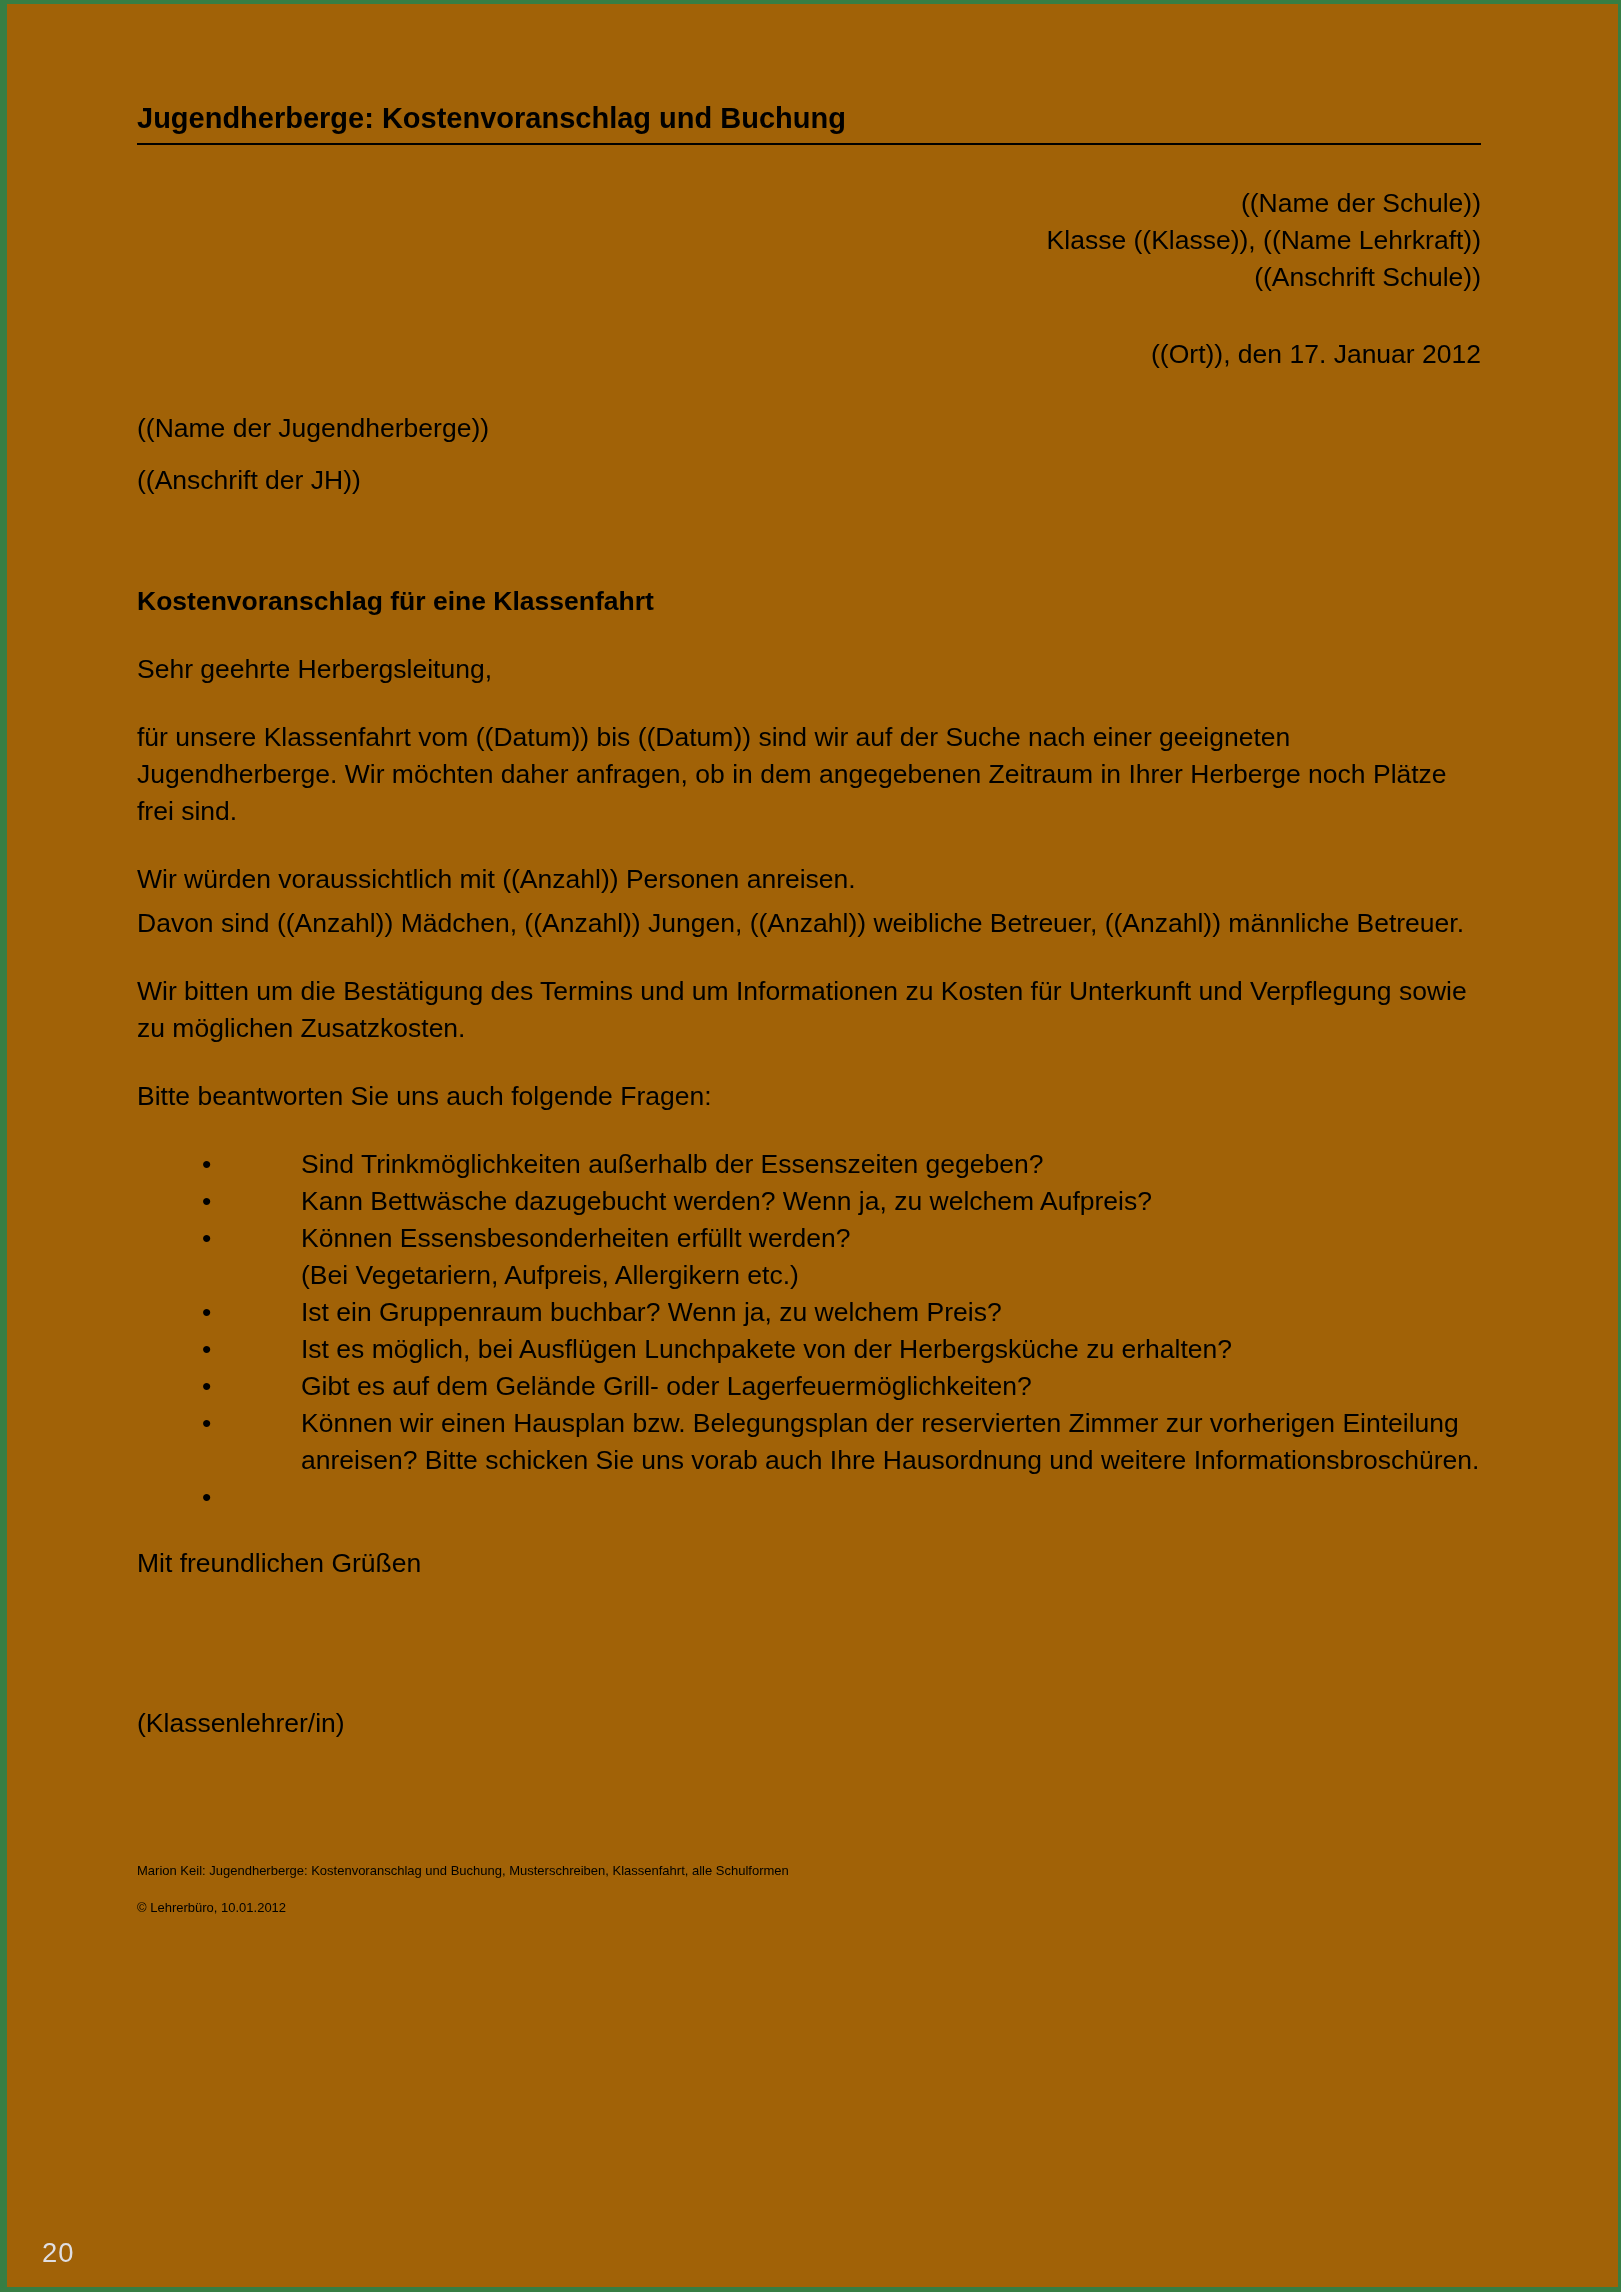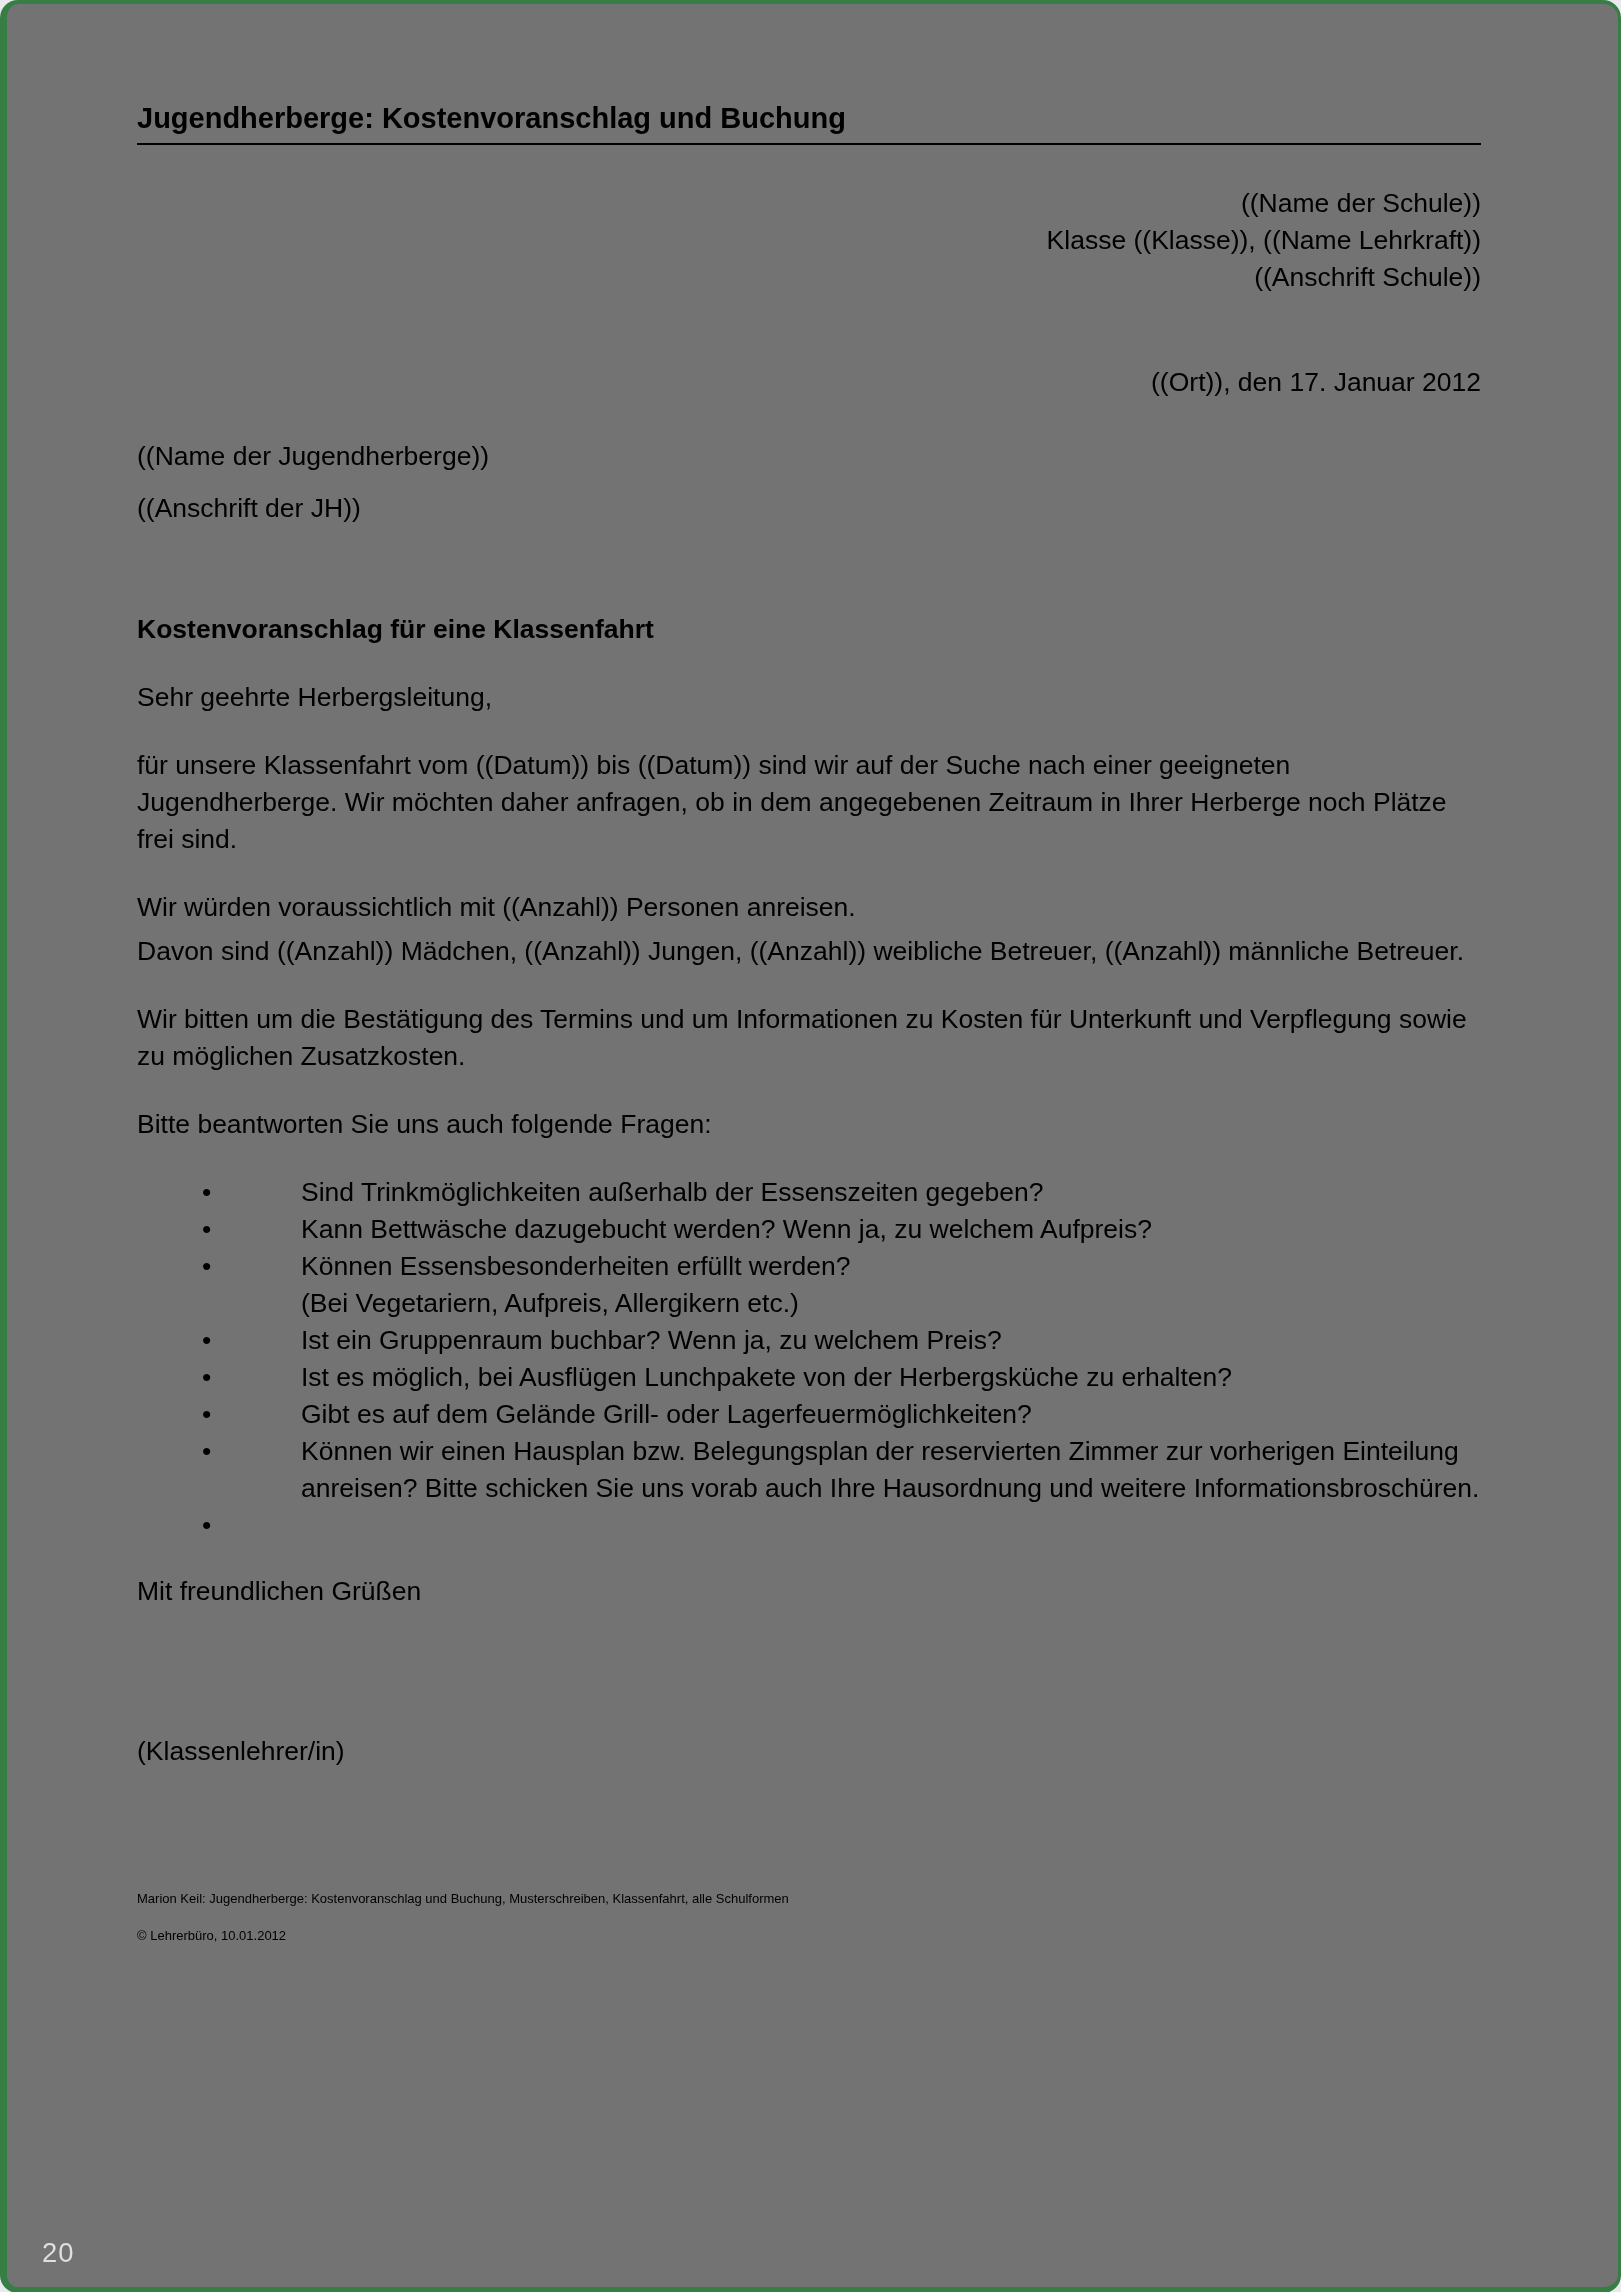--- a/index.html
+++ b/index.html
@@ -28,21 +28,21 @@
   .title {
     font-size: 29px;
     line-height: 33px;
     font-weight: bold;
     margin: 0;
     padding-bottom: 7.8px;
     border-bottom: 2.9px solid #000;
   }
   .sender { margin-top: 40px; text-align: right; }
   .contact { margin-top: 37px; }
-  .date-line { margin-top: 68px; text-align: right; }
+  .date-line { margin-top: 40px; text-align: right; }
   .recipient-name { margin-top: 37px; }
   .recipient-addr { margin-top: 15.7px; }
   .subject { margin-top: 84px; font-weight: bold; }
   .salutation { margin-top: 31px; }
   .paragraphs > p { margin-top: 31px; }
   .paragraphs > p:nth-child(3) { margin-top: 7px; }
   .q-intro { margin-top: 31px; }
   .questions { margin-top: 31px; }
   .q-item { display: flex; align-items: flex-start; }
   .q-bullet {
@@ -60,21 +60,21 @@
     position: absolute;
     left: 35px; top: 2233px;
     font-size: 27.4px;
     color: #dfdee2;
     letter-spacing: 1px;
   }
 </style>
 </head>
 <body>
 
-<div class="page" style="border-color: rgb(55, 126, 68); background: #737373; color: rgb(0, 0, 0); border-radius: 18px;">
+<div class="page" style="border-color: rgb(55, 126, 68); background: #a16207; color: rgb(0, 0, 0);">
   <div class="content">
 
     <h1 class="title">Jugendherberge: Kostenvoranschlag und Buchung</h1>
 
     <div class="sender">
   <p>((Name der Schule))</p>
 
   <p>Klasse ((Klasse)), ((Name Lehrkraft))</p>
 
   <p>((Anschrift Schule))</p>

